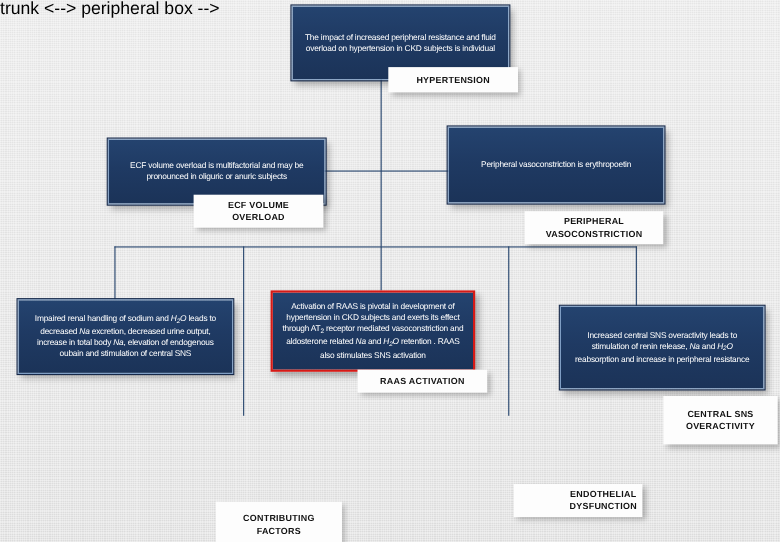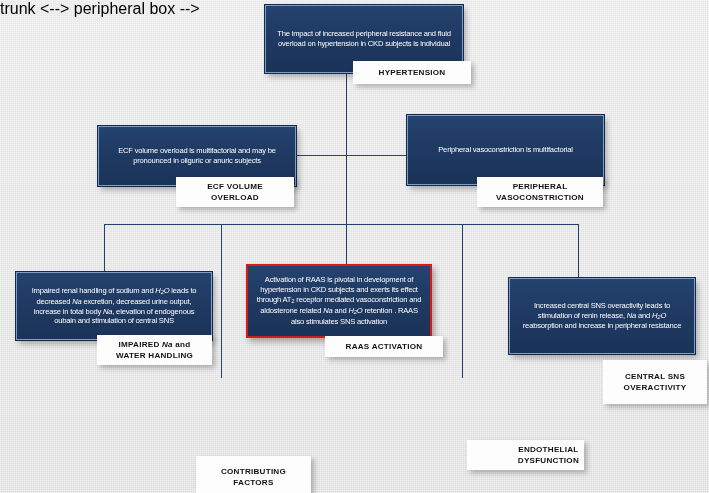--- a/index.html
+++ b/index.html
@@ -96,32 +96,29 @@
   
   <div class="nbox" style="left:98px;top:126px;width:198px;height:60px;">
     <span>ECF volume overload is multifactorial and may be pronounced in oliguric or anuric subjects</span>
   </div>
   <div class="wlabel" style="left:176px;top:177px;width:118px;height:30px;">
     <span>ECF VOLUME<br>OVERLOAD</span>
   </div>
 
   
   <div class="nbox" style="left:407px;top:115px;width:197px;height:70px;">
-    <span>Peripheral vasoconstriction is multifactorial</span>
+    <span>Peripheral vasoconstriction is erythropoetin</span>
   </div>
-  <div class="wlabel" style="left:477px;top:177px;width:126px;height:30px;">
+  <div class="wlabel" style="left:477px;top:192px;width:126px;height:30px;">
     <span>PERIPHERAL<br>VASOCONSTRICTION</span>
   </div>
 
   
   <div class="nbox" style="left:16px;top:272px;width:196px;height:68px;">
     <span>Impaired renal handling of sodium and <i>H<sub>2</sub>O</i> leads to decreased <i>Na</i> excretion, decreased urine output, increase in total body <i>Na</i>, elevation of endogenous oubain and stimulation of central SNS</span>
-  </div>
-  <div class="wlabel" style="left:97px;top:335px;width:115px;height:30px;">
-    <span>IMPAIRED <i>Na</i> and<br>WATER HANDLING</span>
   </div>
 
   
   <div class="nbox raas" style="left:246px;top:264px;width:186px;height:74px;">
     <span>Activation of RAAS is pivotal in development of hypertension in CKD subjects and exerts its effect through AT<sub>2</sub> receptor mediated vasoconstriction and aldosterone related <i>Na</i> and <i>H<sub>2</sub>O</i> retention . RAAS also stimulates SNS activation</span>
   </div>
   <div class="wlabel" style="left:325px;top:336px;width:118px;height:21px;justify-content:center;">
     <span>RAAS ACTIVATION</span>
   </div>
 

